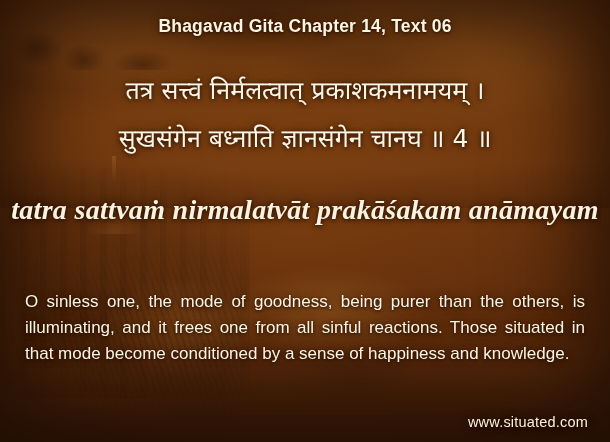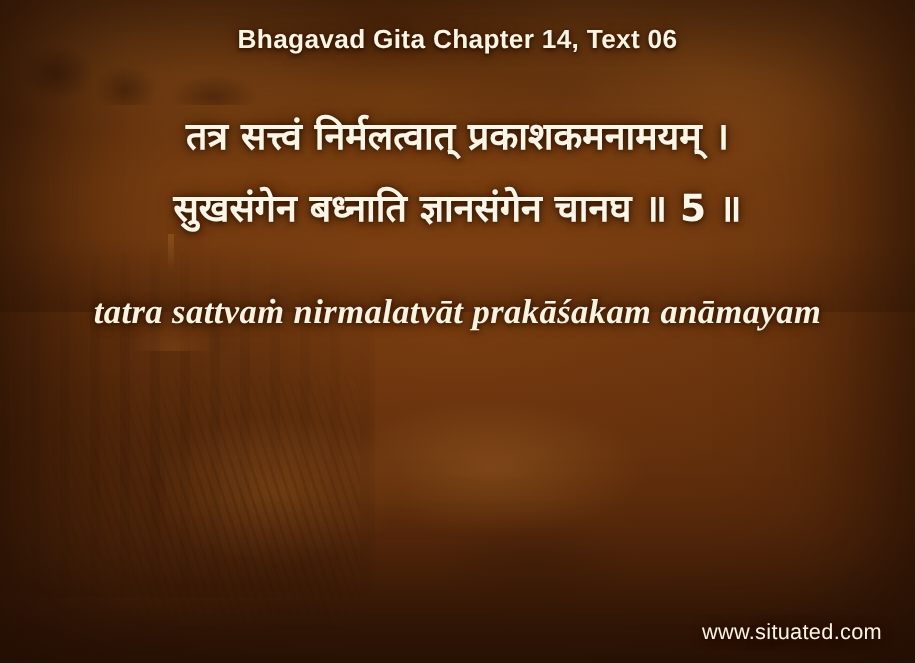--- a/index.html
+++ b/index.html
@@ -164,37 +164,37 @@
   }
 
   .devanagari {
     position: absolute;
     left: 0;
     width: 610px;
     text-align: center;
     color: #fdf5e6;
     font-family: "DejaVu Sans", sans-serif;
     font-size: 25px;
-    font-weight: bold;
+    font-weight: normal;
     line-height: 1;
     text-shadow: 0 1px 4px rgba(30,12,2,0.9), 0 0 10px rgba(40,16,3,0.55);
   }
   .dev-1 { top: 78px; }
   .dev-2 { top: 126px; }
 
   .translit {
     position: absolute;
     left: 0;
     width: 610px;
     text-align: center;
     color: #fbf2df;
     font-family: "Liberation Serif", "DejaVu Serif", serif;
     font-style: italic;
     font-weight: bold;
-    font-size: 23px;
+    font-size: 28px;
     line-height: 1;
     letter-spacing: 0.3px;
     text-shadow: 0 1px 4px rgba(30,12,2,0.9), 0 0 9px rgba(40,16,3,0.55);
   }
   .tr-1 { top: 196px; }
   .tr-2 { top: 228px; }
 
   .translation {
     position: absolute;
     left: 25px;
@@ -234,22 +234,23 @@
   <div class="bg-layer bg-foliage"></div>
   <div class="bg-layer bg-wash"></div>
   <div class="bg-layer bg-vignette"></div>
 
   <div class="content">
 
     <div class="title">Bhagavad Gita Chapter 14, Text 06</div>
 
     <div class="devanagari dev-1">तत्र सत्त्वं निर्मलत्वात् प्रकाशकमनामयम् ।</div>
 
-    <div class="devanagari dev-2">सुखसंगेन बध्नाति ज्ञानसंगेन चानघ ॥ 5 ॥</div>
+    <div class="devanagari dev-2">सुखसंगेन बध्नाति ज्ञानसंगेन चानघ ॥ 4 ॥</div>
 
     <div class="translit tr-1">tatra sattvaṁ nirmalatvāt prakāśakam anāmayam</div>
 
 
+    <div class="translation">O sinless one, the mode of goodness, being purer than the others, is illuminating, and it frees one from all sinful reactions. Those situated in that mode become conditioned by a sense of happiness and knowledge.</div>
 
     <div class="site">www.situated.com</div>
 
   </div>
 </div>
 
 </body></html>

